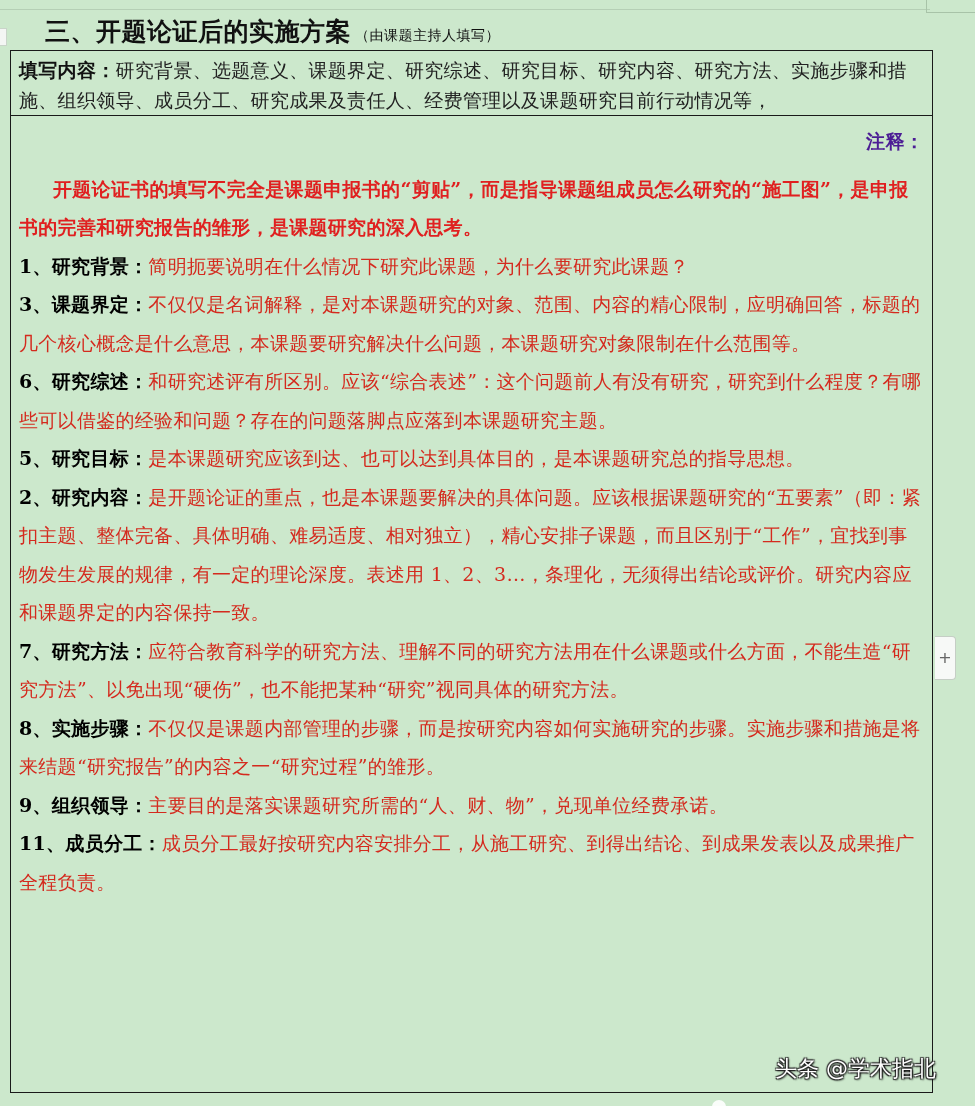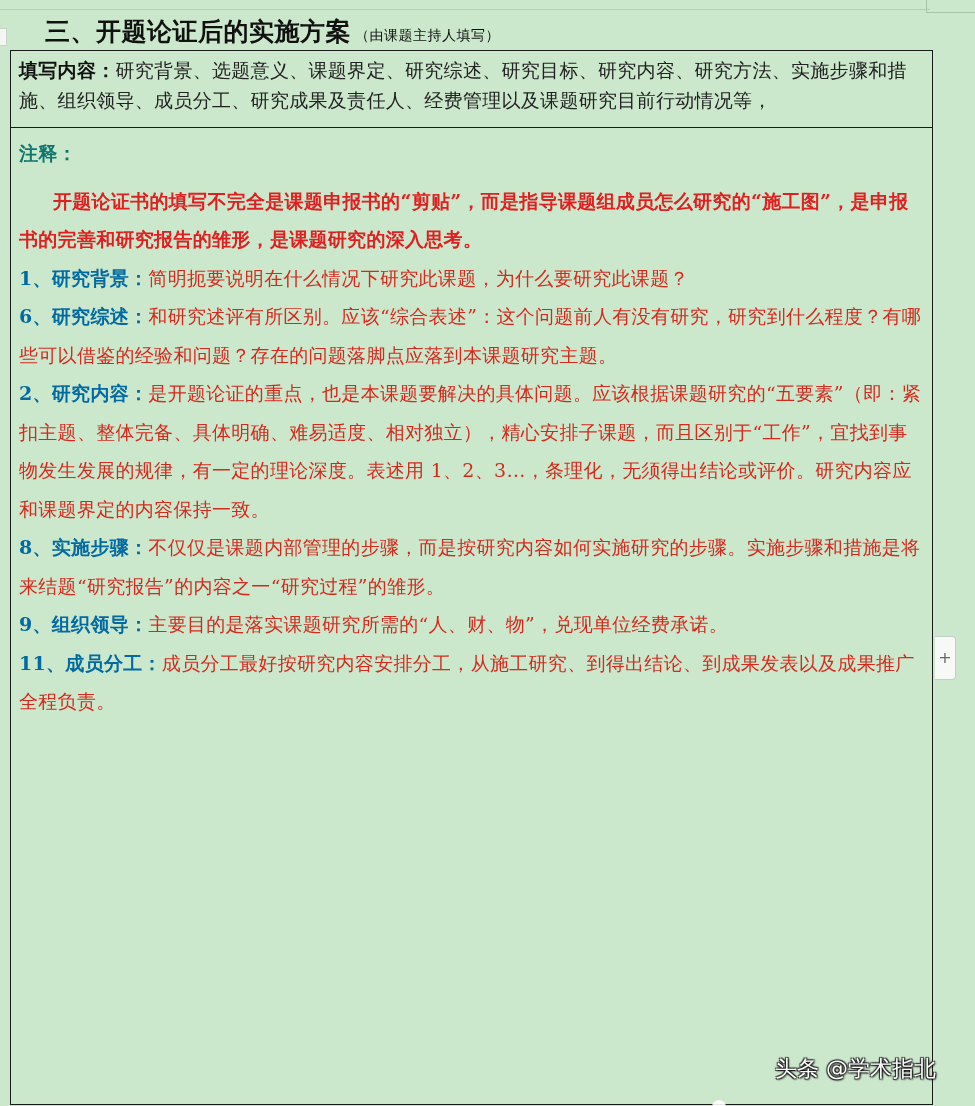--- a/index.html
+++ b/index.html
@@ -60,21 +60,21 @@
     }
     .doc-table {
       position: absolute;
       left: 10px;
       top: 50px;
       width: 923px;
       border: 1.5px solid #1a1a1a;
       box-sizing: border-box;
     }
     .fill-cell {
-      padding: 4px 8px 12px 8px;
+      padding: 4px 8px 0 8px;
       font-size: 19px;
       line-height: 30px;
       color: #222;
       border-bottom: 1.5px solid #1a1a1a;
       letter-spacing: 0.3px;
     }
     .fill-cell .lbl {
       font-weight: bold;
       color: #111;
       font-family: "DejaVu Sans", "Liberation Sans", sans-serif;
@@ -82,34 +82,35 @@
     .notes-cell {
       padding: 6px 8px 10px 8px;
       color: #e02020;
       font-size: 19px;
       line-height: 38.5px;
       letter-spacing: 0.3px;
       height: 960px;
     }
     .notes-title {
       font-weight: bold;
-      color: #0f766e;
+      color: #4c1d95;
+      text-align: right;
     }
     .notes-intro {
       font-weight: bold;
       color: #e02020;
       text-indent: 34px;
       margin-top: 9px;
     }
     .note-item {
       color: #d42a1e;
     }
     .note-item .key {
       font-weight: bold;
-      color: #0369a1;
+      color: #000000;
     }
     .expand-tab {
       position: absolute;
       left: 935px;
       top: 636px;
       width: 20px;
       height: 42px;
       background: #f7f9f7;
       border: 1px solid #c5cec5;
       border-left: none;
@@ -158,24 +159,33 @@
   </div>
 
   <div class="notes-cell">
     <div class="notes-title">注释：</div>
     <div class="notes-intro">开题论证书的填写不完全是课题申报书的“剪贴”，而是指导课题组成员怎么研究的“施工图”，是申报书的完善和研究报告的雏形，是课题研究的深入思考。</div>
 
     <div class="note-item">
       <span class="key">1、研究背景：</span><span>简明扼要说明在什么情况下研究此课题，为什么要研究此课题？</span>
     </div>
     <div class="note-item">
+      <span class="key">3、课题界定：</span><span>不仅仅是名词解释，是对本课题研究的对象、范围、内容的精心限制，应明确回答，标题的几个核心概念是什么意思，本课题要研究解决什么问题，本课题研究对象限制在什么范围等。</span>
+    </div>
+    <div class="note-item">
       <span class="key">6、研究综述：</span><span>和研究述评有所区别。应该“综合表述”：这个问题前人有没有研究，研究到什么程度？有哪些可以借鉴的经验和问题？存在的问题落脚点应落到本课题研究主题。</span>
     </div>
     <div class="note-item">
+      <span class="key">5、研究目标：</span><span>是本课题研究应该到达、也可以达到具体目的，是本课题研究总的指导思想。</span>
+    </div>
+    <div class="note-item">
       <span class="key">2、研究内容：</span><span>是开题论证的重点，也是本课题要解决的具体问题。应该根据课题研究的“五要素”（即：紧扣主题、整体完备、具体明确、难易适度、相对独立），精心安排子课题，而且区别于“工作”，宜找到事物发生发展的规律，有一定的理论深度。表述用 1、2、3…，条理化，无须得出结论或评价。研究内容应和课题界定的内容保持一致。</span>
+    </div>
+    <div class="note-item">
+      <span class="key">7、研究方法：</span><span>应符合教育科学的研究方法、理解不同的研究方法用在什么课题或什么方面，不能生造“研究方法”、以免出现“硬伤”，也不能把某种“研究”视同具体的研究方法。</span>
     </div>
     <div class="note-item">
       <span class="key">8、实施步骤：</span><span>不仅仅是课题内部管理的步骤，而是按研究内容如何实施研究的步骤。实施步骤和措施是将来结题“研究报告”的内容之一“研究过程”的雏形。</span>
     </div>
     <div class="note-item">
       <span class="key">9、组织领导：</span><span>主要目的是落实课题研究所需的“人、财、物”，兑现单位经费承诺。</span>
     </div>
     <div class="note-item">
       <span class="key">11、成员分工：</span><span>成员分工最好按研究内容安排分工，从施工研究、到得出结论、到成果发表以及成果推广全程负责。</span>
     </div>

